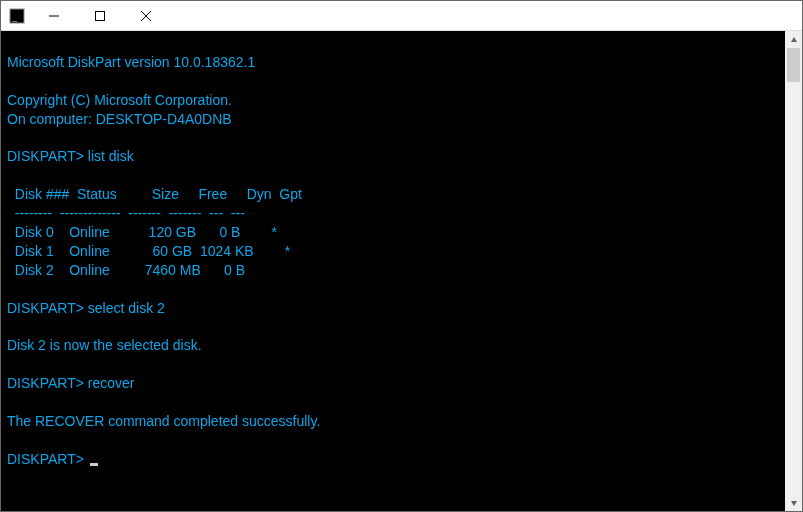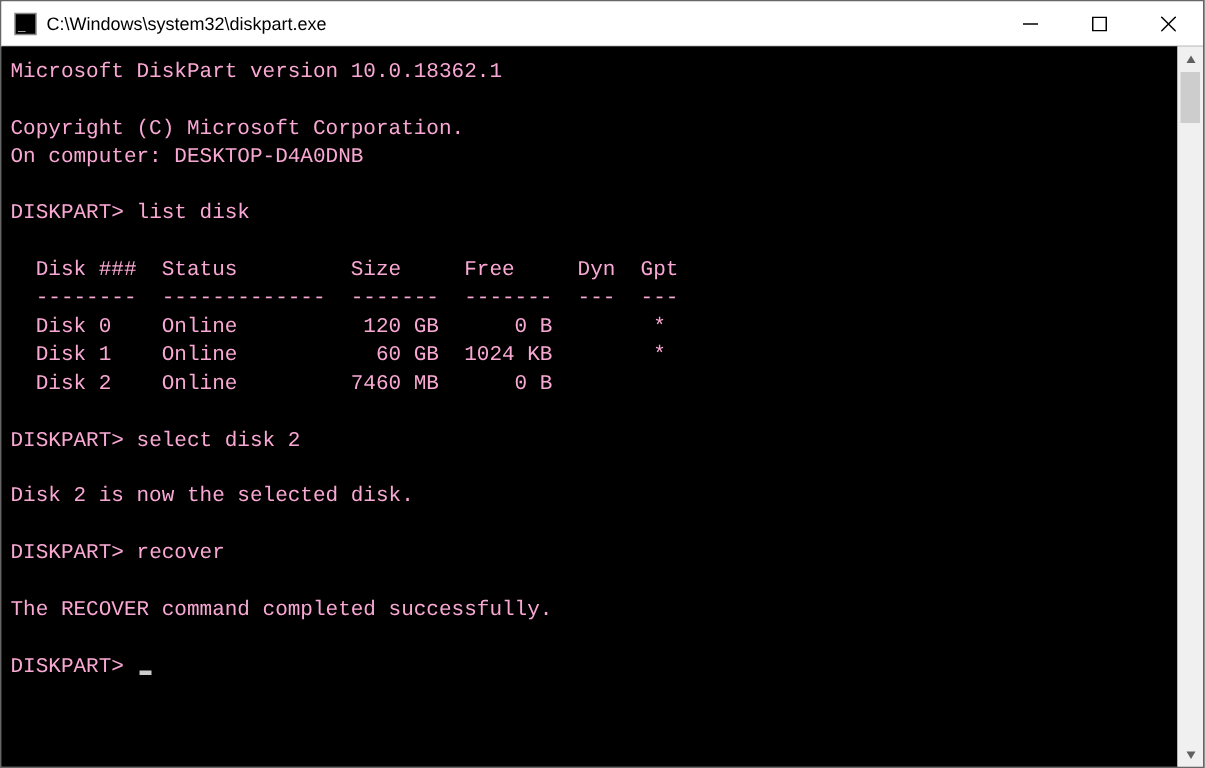--- a/index.html
+++ b/index.html
@@ -55,25 +55,25 @@
   .win-btn svg { pointer-events: none; }
   .console-wrap {
     flex: 1;
     display: flex;
     background: #000;
     position: relative;
   }
   .console {
     flex: 1;
     background: #000;
-    color: #f9a8d4;
-    font-family: Liberation Mono, monospace;
+    color: #0ea5e9;
+    font-family: Liberation Sans, sans-serif;
     font-size: 14px;
     line-height: 1.35;
-    padding: 8px 6px 6px 6px;
+    padding: 22px 6px 6px 6px;
     white-space: pre;
     overflow: hidden;
   }
   .scrollbar {
     width: 17px;
     background: #f0f0f0;
     display: flex;
     flex-direction: column;
     justify-content: space-between;
   }
@@ -112,21 +112,20 @@
 <body>
 
 <div class="window">
   <div class="titlebar">
     <span class="app-icon">
       <svg width="16" height="16" viewBox="0 0 16 16">
         <rect x="1" y="1" width="14" height="14" fill="#000" stroke="#888"></rect>
         <text x="3" y="12" font-size="10" fill="#ccc" font-family="Consolas">_</text>
       </svg>
     </span>
-    <span class="title">C:\Windows\system32\diskpart.exe</span>
     <div class="win-controls">
       <div class="win-btn">
         <svg width="10" height="10" viewBox="0 0 10 10">
             <line x1="0" y1="5" x2="10" y2="5" stroke="#000" stroke-width="1"></line>
           </svg>
       </div>
       <div class="win-btn">
         <svg width="10" height="10" viewBox="0 0 10 10">
             <rect x="0.5" y="0.5" width="9" height="9" fill="none" stroke="#000" stroke-width="1"></rect>
           </svg>

